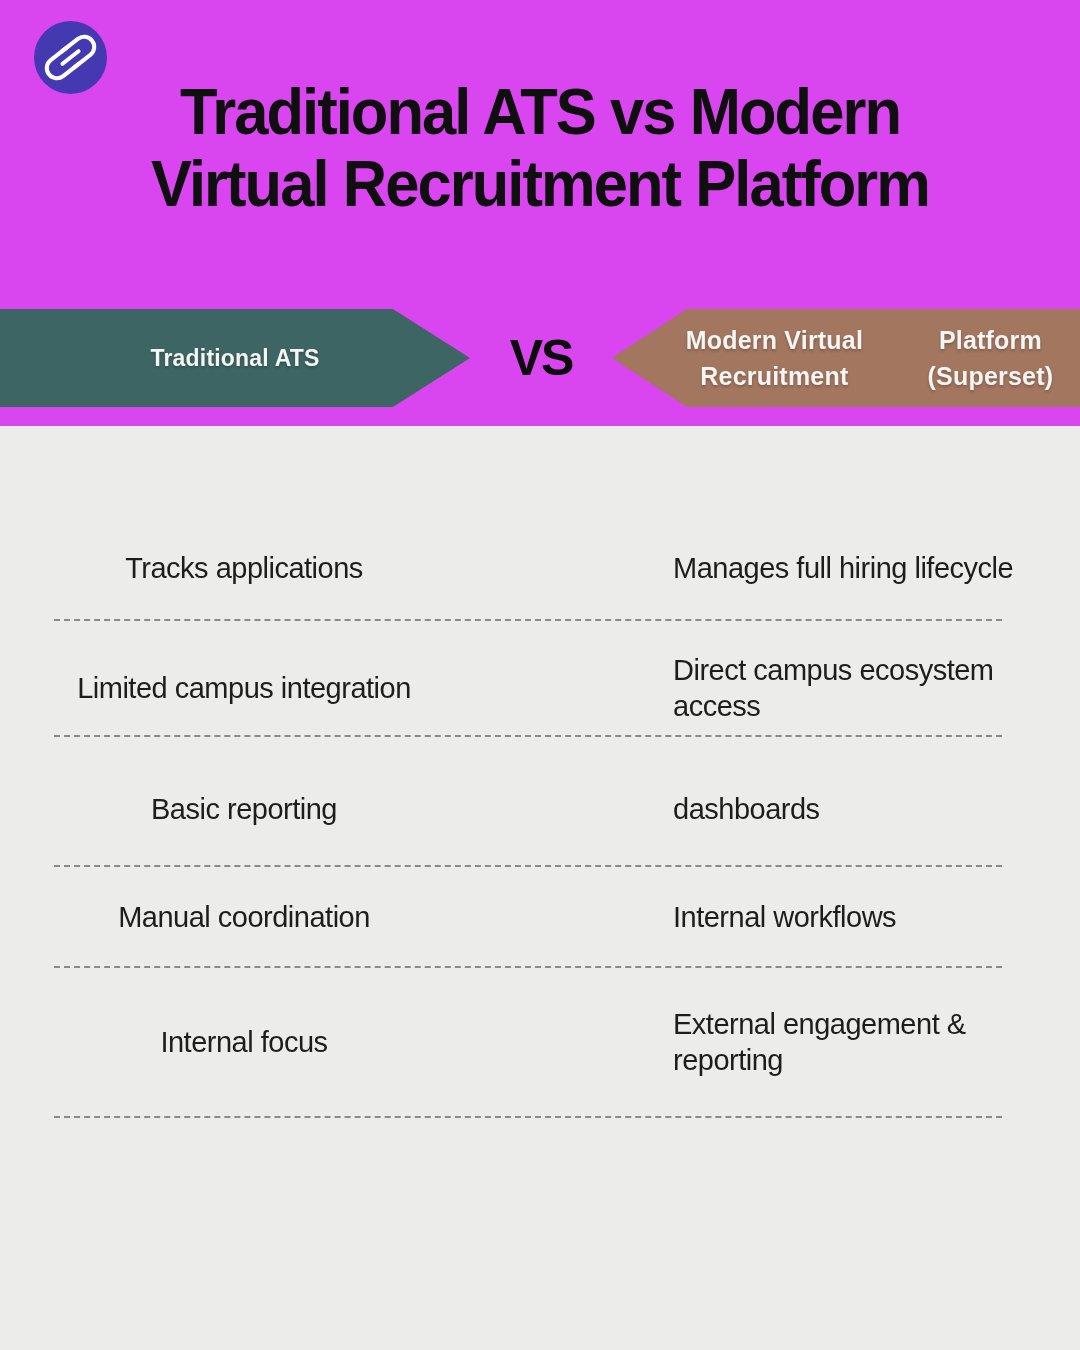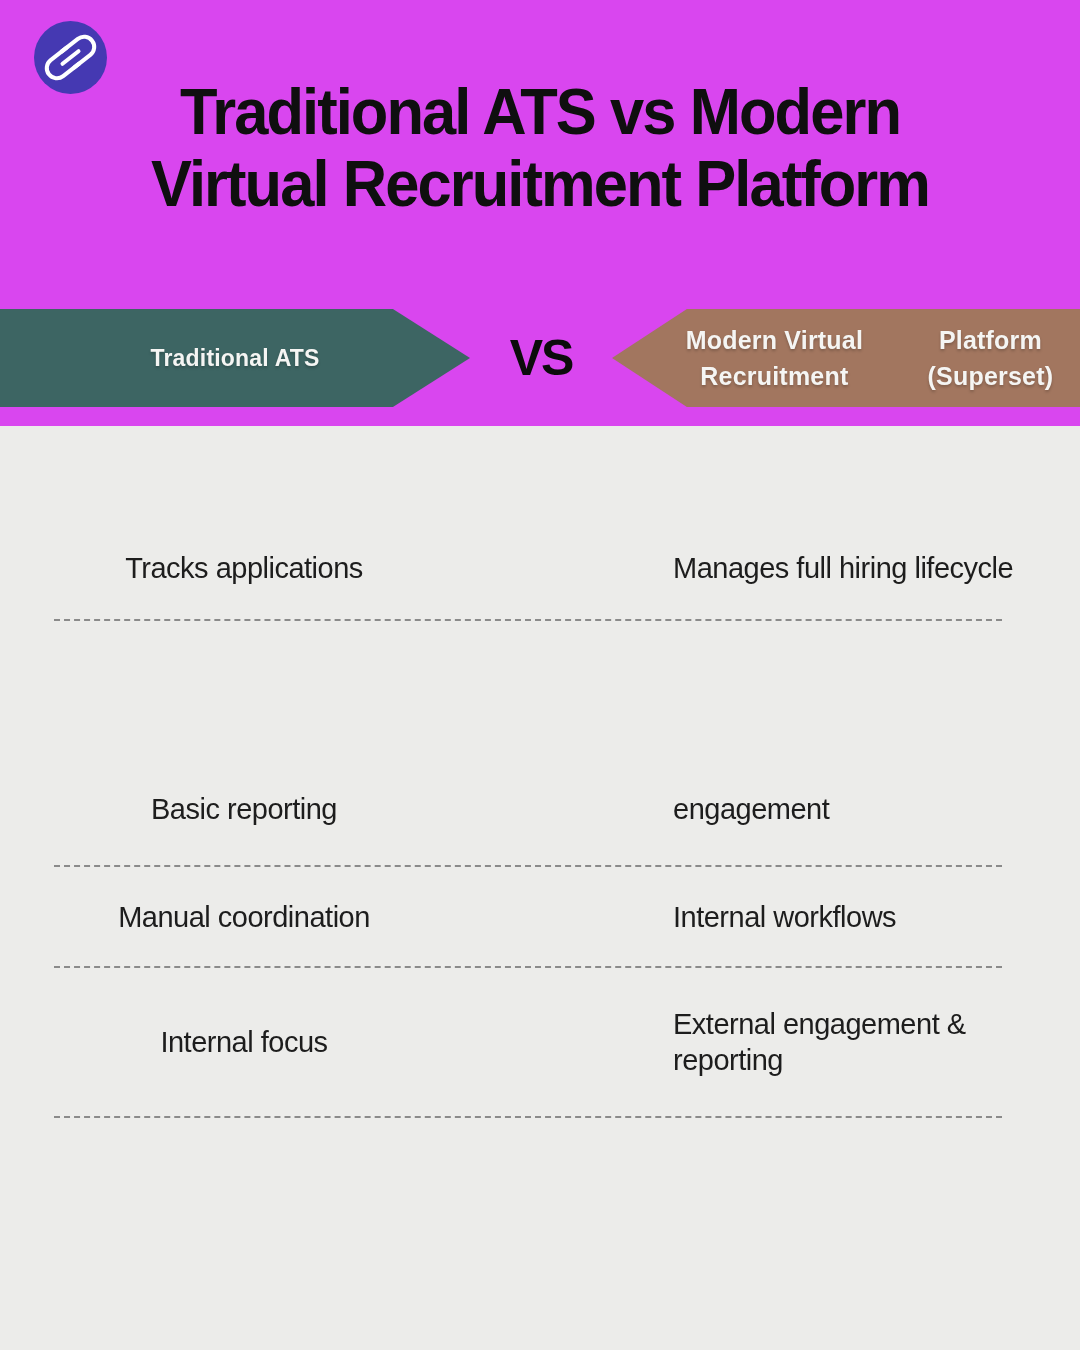--- a/index.html
+++ b/index.html
@@ -123,25 +123,32 @@
   <section class="table-section">
 
     <div class="row row1">
       <div class="cell-left">Tracks applications</div>
       <div class="cell-right">
         <span class="rl">Manages full hiring lifecycle</span>
         <span class="rl"></span>
       </div>
     </div>
 
+    <div class="row row2">
+      <div class="cell-left">Limited campus integration</div>
+      <div class="cell-right">
+        <span class="rl">Direct campus ecosystem</span>
+        <span class="rl">access</span>
+      </div>
+    </div>
 
     <div class="row row3">
       <div class="cell-left">Basic reporting</div>
       <div class="cell-right">
-        <span class="rl">engagement</span>
+        <span class="rl">dashboards</span>
       </div>
     </div>
 
     <div class="row row4">
       <div class="cell-left">Manual coordination</div>
       <div class="cell-right">
         <span class="rl">Internal workflows</span>
         <span class="rl"></span>
       </div>
     </div>

